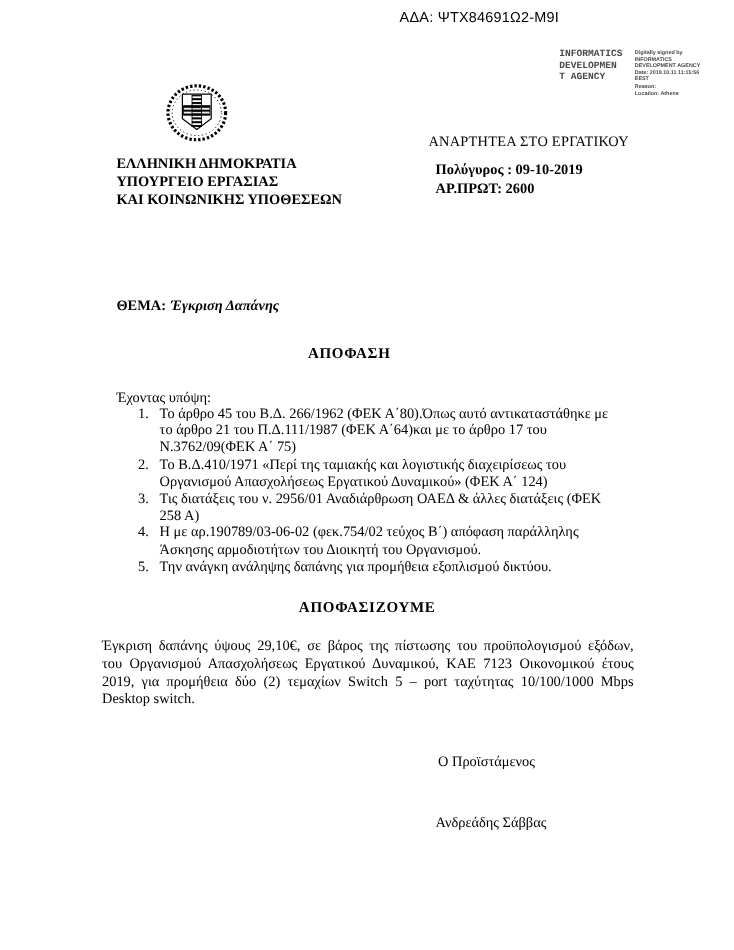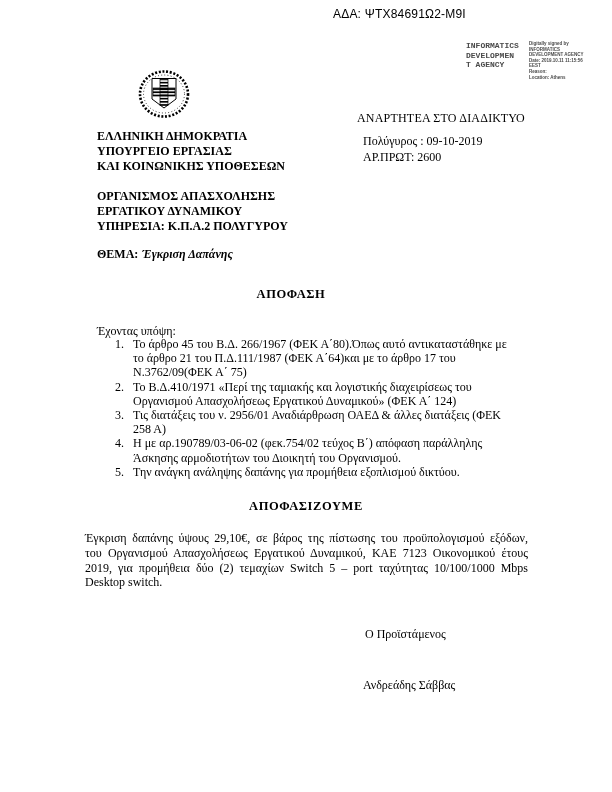--- a/index.html
+++ b/index.html
@@ -13,21 +13,21 @@
   .ada{left:333px;top:7px;font-family:"Liberation Sans",sans-serif;font-size:12px;letter-spacing:.2px;}
   
   .stamp{left:466px;top:41px;display:flex;color:#4a4a4a;font-family:"Liberation Sans",sans-serif;}
   .stamp .agency{width:60px;font-size:8px;line-height:9.5px;font-weight:bold;white-space:pre-line;font-family:Liberation Mono, monospace;}
   .stamp .details{width:66px;margin-left:3px;font-size:4.5px;line-height:5.6px;white-space:pre-line;font-weight:bold;}
   
   .emblem{left:138px;top:69px;width:52px;height:50px;}
   .anartitea{left:357px;top:111px;font-size:12px;letter-spacing:.2px;}
   .block-bold{font-weight:bold;font-size:12px;line-height:15.2px;white-space:pre-line;}
   .republic{left:97px;top:129px;}
-  .refs{left:363px;top:134px;font-weight:normal;font-size:12px;line-height:15.6px;}
+  .refs{left:363px;top:134px;font-weight:bold;font-size:12px;line-height:15.6px;}
   .org{left:97px;top:189px;}
   .thema{left:97px;top:247px;font-size:12px;font-weight:bold;}
   .thema .subject{font-style:italic;margin-left:4px;}
   .h-center{left:0;text-align:center;font-weight:bold;font-size:12.5px;letter-spacing:.6px;}
   .h-apofasi{top:287px;right:30px;}
   .h-apofasizoume{top:499px;right:0;}
   .preamble{left:97px;top:324px;font-size:12px;}
   ol.items{left:115px;top:337px;width:420px;margin:0;padding:0;list-style:none;font-size:12px;}
   ol.items li{display:flex;}
   ol.items .num{width:18px;flex:0 0 18px;line-height:14.2px;}
@@ -64,47 +64,44 @@
         <rect width="4" height="1.7" fill="#000"></rect>
       </pattern>
     </defs>
     <ellipse cx="26" cy="25" rx="24" ry="22.5" fill="none" stroke="#000" stroke-width="2.6" stroke-dasharray="2 1.7"></ellipse>
     <ellipse cx="26" cy="25" rx="20.5" ry="19" fill="none" stroke="#000" stroke-width="0.8" stroke-dasharray="1 2.2"></ellipse>
     <path d="M14 9.5 H38 V30 L26 39 L14 30 Z" fill="#fff" stroke="#000" stroke-width="1"></path>
     <rect x="22" y="10.5" width="8" height="26" fill="url(#stripes)" stroke="#000" stroke-width="0.7"></rect>
     <rect x="15" y="19" width="22" height="8" fill="url(#stripes)" stroke="#000" stroke-width="0.7"></rect>
   </svg>
 
-  <div class="abs anartitea">ΑΝΑΡΤΗΤΕΑ ΣΤΟ ΔΙΑΔΙΚΤΥΟ</div>
+  <div class="abs anartitea">ΑΝΑΡΤΗΤΕΑ ΣΤΟ ΕΡΓΑΤΙΚΟΥ</div>
 
   <div class="abs republic block-bold">ΕΛΛΗΝΙΚΗ ΔΗΜΟΚΡΑΤΙΑ
 ΥΠΟΥΡΓΕΙΟ ΕΡΓΑΣΙΑΣ
 ΚΑΙ ΚΟΙΝΩΝΙΚΗΣ ΥΠΟΘΕΣΕΩΝ</div>
 
   <div class="abs refs">
     <div>Πολύγυρος : 09-10-2019</div>
     <div>ΑΡ.ΠΡΩΤ: 2600</div>
   </div>
 
-  <div class="abs org block-bold">ΟΡΓΑΝΙΣΜΟΣ ΑΠΑΣΧΟΛΗΣΗΣ
-ΕΡΓΑΤΙΚΟΥ ΔΥΝΑΜΙΚΟΥ
-ΥΠΗΡΕΣΙΑ: Κ.Π.Α.2 ΠΟΛΥΓΥΡΟΥ</div>
 
   <div class="abs h-center h-apofasi">ΑΠΟΦΑΣΗ</div>
 
   <div class="abs thema">
     <span>ΘΕΜΑ:</span><span class="subject">Έγκριση Δαπάνης</span>
   </div>
 
   <div class="abs preamble">Έχοντας υπόψη:</div>
 
   <ol class="abs items">
     <li>
       <span class="num">1.</span>
-      <span class="txt">Το άρθρο 45 του Β.Δ. 266/1967 (ΦΕΚ Α΄80).Όπως αυτό αντικαταστάθηκε με
+      <span class="txt">Το άρθρο 45 του Β.Δ. 266/1962 (ΦΕΚ Α΄80).Όπως αυτό αντικαταστάθηκε με
 το άρθρο 21 του Π.Δ.111/1987 (ΦΕΚ Α΄64)και με το άρθρο 17 του
 Ν.3762/09(ΦΕΚ Α΄ 75)</span>
     </li>
     <li>
       <span class="num">2.</span>
       <span class="txt">Το Β.Δ.410/1971 «Περί της ταμιακής και λογιστικής διαχειρίσεως του
 Οργανισμού Απασχολήσεως Εργατικού Δυναμικού» (ΦΕΚ Α΄ 124)</span>
     </li>
     <li>
       <span class="num">3.</span>

